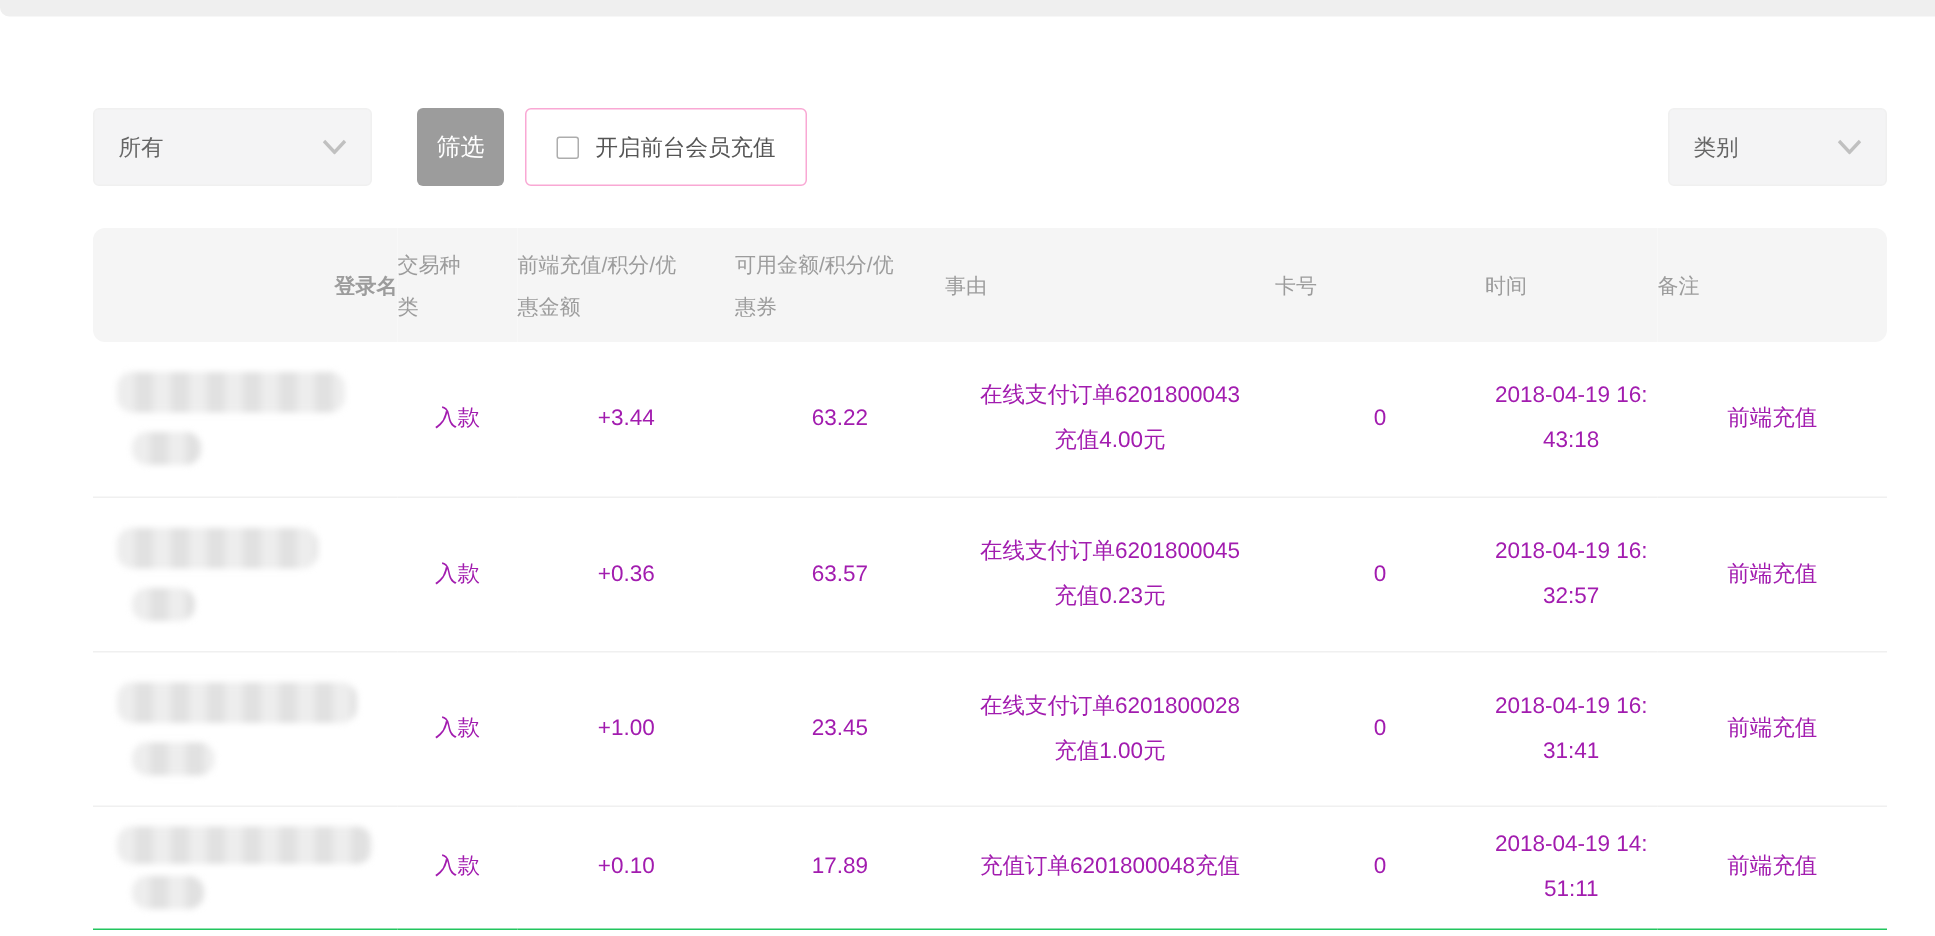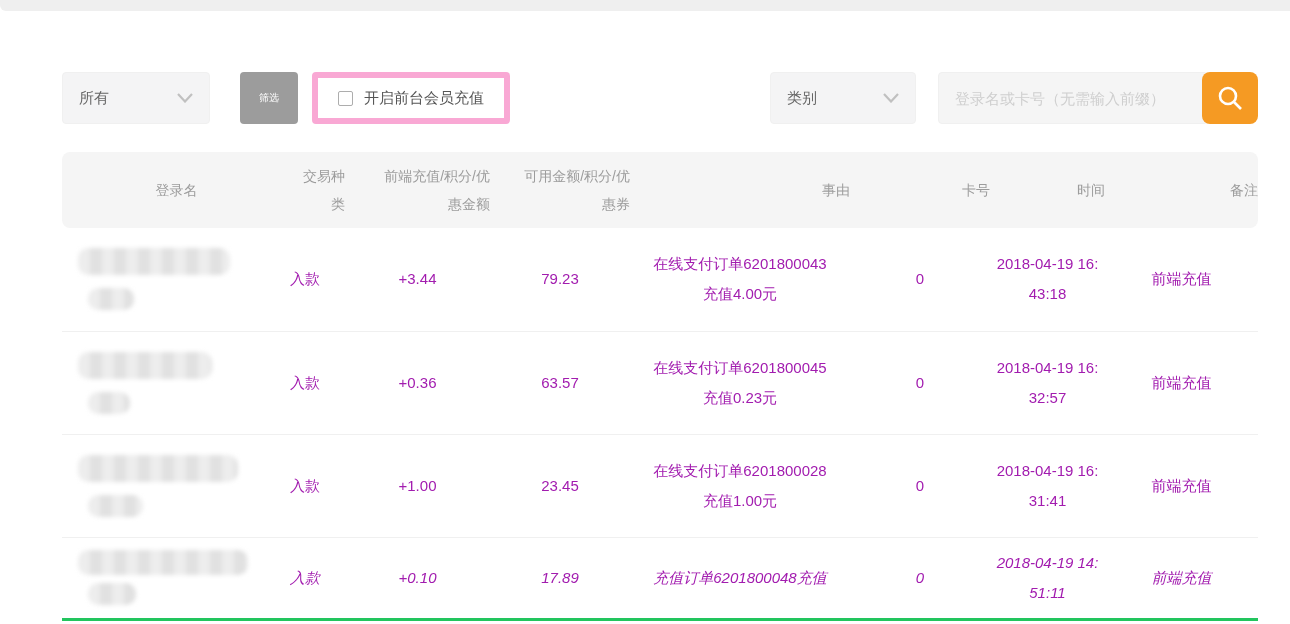--- a/index.html
+++ b/index.html
@@ -20,35 +20,35 @@
     margin: 61px 32px 0 62px;
   }
   .select {
     height: 52px; background: #f4f4f5;
     border: 1px solid #f0f0f0; border-radius: 4px;
     display: flex; align-items: center; justify-content: space-between;
     padding: 0 16px;
     color: #666; font-size: 15px;
     cursor: pointer;
   }
-  .select.type-select { width: 148px; }
+  .select.type-select { width: 186px; }
   .select.category-select { width: 146px; }
   .chevron { width: 16px; height: 10px; stroke: #c0c0c0; stroke-width: 2.2; fill: none; }
   .filter-btn {
     margin-left: 30px;
     width: 58px; height: 52px;
     background: #9c9c9c; color: #ffffff;
     border: none; border-radius: 4px;
-    font-size: 10px; font-family: inherit;
+    font-size: 16px; font-family: inherit;
     cursor: pointer;
   }
   .checkbox-box {
     margin-left: 14px;
     height: 52px; padding: 0 20px;
-    border: 6px solid #f9a8d4; border-radius: 4px;
+    border: 1px solid #f9a8d4; border-radius: 4px;
     display: flex; align-items: center;
     cursor: pointer;
     background: #fff;
   }
   .cb {
     width: 15px; height: 15px;
     border: 1.5px solid #adadad; border-radius: 2px;
     background: #fff;
     margin-right: 11px;
     display: inline-block;
@@ -80,33 +80,33 @@
   .grid {
     width: 1196px;
     margin: 28px 32px 0 62px;
     border-collapse: collapse;
     table-layout: fixed;
   }
   .grid thead th {
     background: #f5f5f5;
     height: 76px;
     color: #9c9c9c; font-weight: normal; font-size: 14px;
-    text-align: right; vertical-align: middle;
+    text-align: left; vertical-align: middle;
     line-height: 28px;
   }
-  .grid thead th:first-child { border-radius: 8px 0 0 8px; text-align: center; padding-left: 26px; }
+  .grid thead th:first-child { border-radius: 8px 0 0 8px; text-align: right; padding-left: 26px; font-weight: bold; }
   .grid thead th:last-child  { border-radius: 0 8px 8px 0; }
   .grid tbody td {
     height: 103px;
     color: #a21caf; font-size: 15px;
     text-align: center; vertical-align: middle;
     line-height: 30px;
   }
   .grid tbody tr + tr td { border-top: 1px solid #f0f0f0; }
-  .grid tbody tr:last-child td { height: 82px; border-bottom: 3px solid #22c55e; font-style: italic; }
+  .grid tbody tr:last-child td { height: 82px; border-bottom: 1px solid #22c55e; }
   .name-cell { text-align: left !important; padding-left: 16px; }
   .blob {
     background: repeating-linear-gradient(90deg, #ededed 0 12px, #e1e1e1 12px 24px);
     border-radius: 10px;
     filter: blur(2px);
   }
   .blob.b1 { height: 27px; margin-bottom: 13px; }
   .blob.b2 { height: 22px; margin-left: 10px; }
   tr:nth-child(1) .b1 { width: 152px; } tr:nth-child(1) .b2 { width: 46px; }
   tr:nth-child(2) .b1 { width: 134px; } tr:nth-child(2) .b2 { width: 42px; }
@@ -133,29 +133,20 @@
     <span class="cb"></span>
     <span class="cb-label">开启前台会员充值</span>
   </div>
 
   <div class="right-group">
     <div class="select category-select">
       <span>类别</span>
       <svg class="chevron" viewBox="0 0 16 10">
           <polyline points="1,1 8,8.5 15,1"></polyline>
         </svg>
-    </div>
-    <div class="search-wrap">
-      <input class="search-input" type="text" placeholder="登录名或卡号（无需输入前缀）" style="">
-      <button class="search-btn">
-        <svg class="magnifier" viewBox="0 0 28 28">
-          <circle cx="12" cy="12" r="8"></circle>
-          <line x1="18" y1="18" x2="25" y2="25"></line>
-        </svg>
-      </button>
     </div>
   </div>
 </div>
 
 <table class="grid">
   <colgroup>
     <col style="width:203px">
       <col style="width:80px">
       <col style="width:145px">
       <col style="width:140px">
@@ -196,21 +187,21 @@
     </tr>
   </thead>
   <tbody>
     <tr>
       <td class="name-cell">
           <div class="blob b1"></div>
           <div class="blob b2"></div>
         </td>
       <td>入款</td>
       <td>+3.44</td>
-      <td>79.23</td>
+      <td>63.22</td>
       <td>
           <div>在线支付订单6201800043</div>
           <div>充值4.00元</div>
         </td>
       <td>0</td>
       <td>
           <div>2018-04-19 16:</div>
           <div>43:18</div>
         </td>
       <td>前端充值</td>

